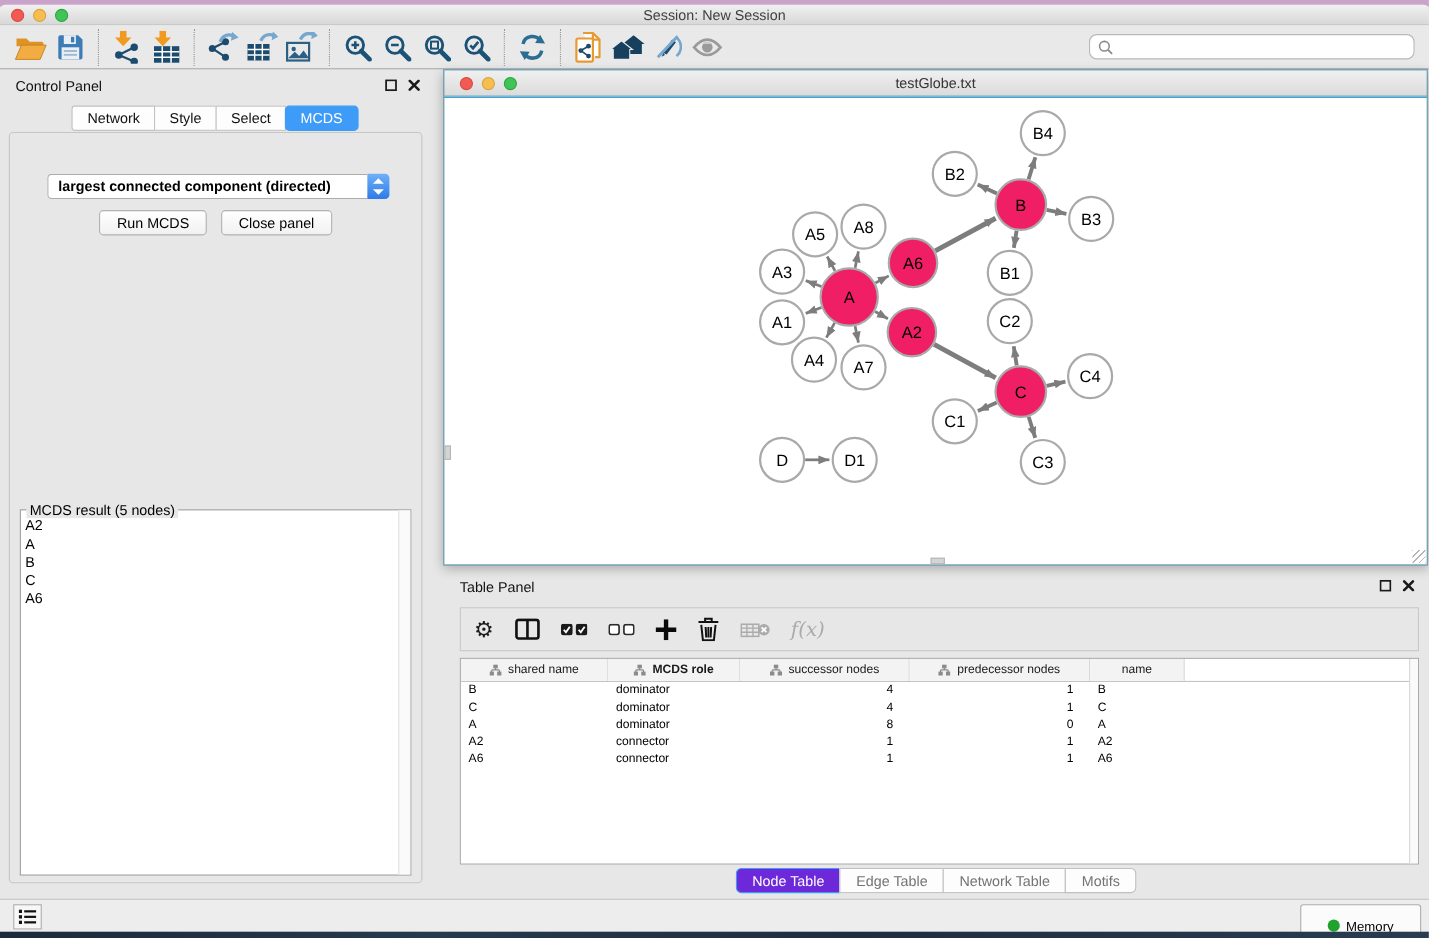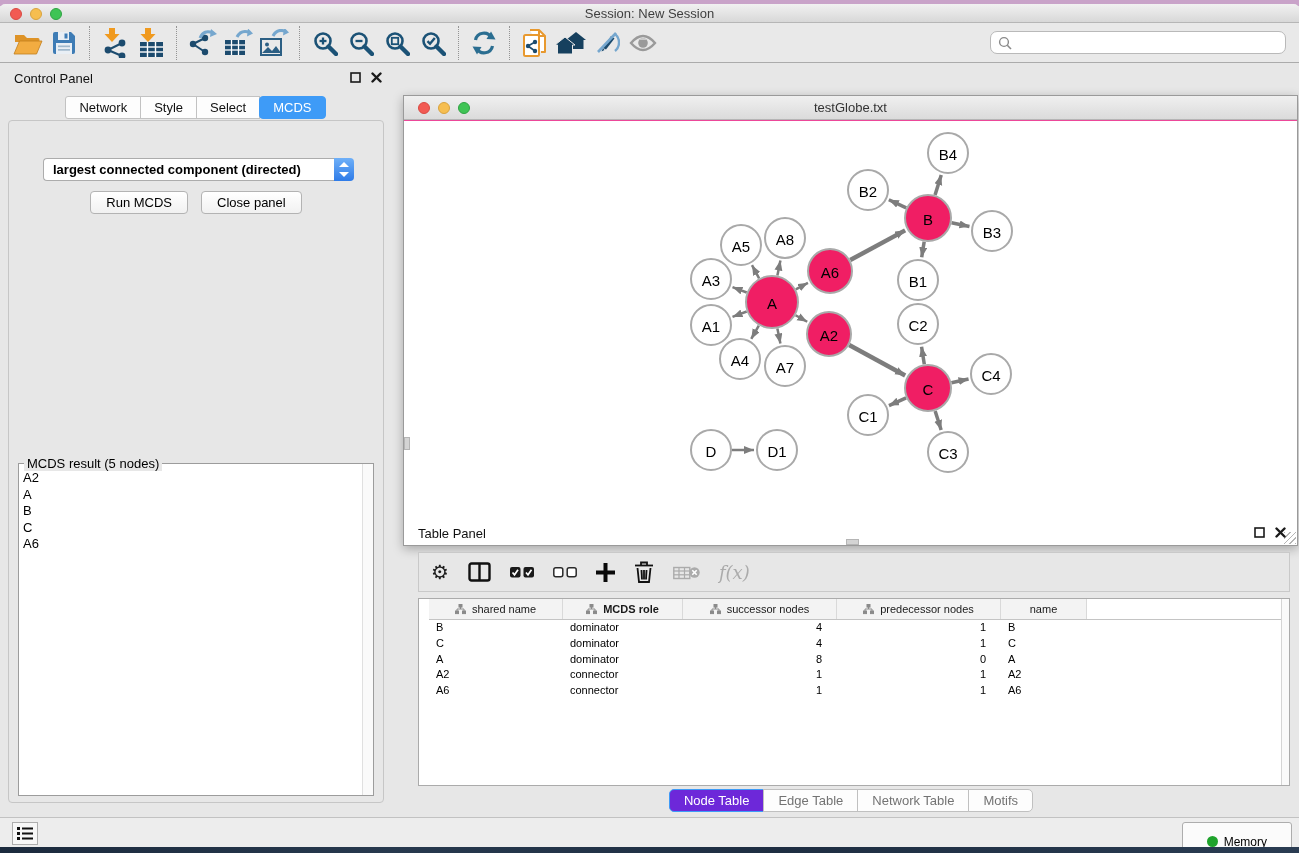--- a/index.html
+++ b/index.html
@@ -53,43 +53,43 @@
   .cp-btnrow { position:absolute; top:70px; left:0; width:100%; display:flex; justify-content:center; gap:13px; }
   .btn { font-size:13px; color:#000; background:linear-gradient(#FFFFFF,#F1F1F1); border:1px solid #B3B3B3;
     border-radius:4px; padding:3px 15px; height:23px; cursor:pointer; }
   .result { position:absolute; left:9px; right:9px; top:342px; bottom:6px; border:1px solid #9C9C9C; background:#fff; }
   .result-legend { position:absolute; top:-8px; left:5px; background:#E7E7E7; padding:0 3px; font-size:13px; color:#000; }
   .result-list { position:absolute; left:0; right:12px; top:6px; bottom:2px; overflow:hidden; padding-left:4px; }
   .result-item { font-size:13px; color:#000; line-height:16.5px; }
   .result-scroll { position:absolute; right:0; top:0; bottom:0; width:11px; background:#FAFAFA; border-left:1px solid #E0E0E0; }
 
   
-  .nw { position:absolute; left:403px; top:63px; width:895px; height:451px; background:#ec4899;
-    border:1px solid #9A9A9A; box-shadow:0 3px 10px rgba(0,0,0,0.28);margin-top:32px; }
+  .nw { position:absolute; left:403px; top:63px; width:895px; height:451px; background:#0ea5e9;
+    border:1px solid #9A9A9A; box-shadow:0 3px 10px rgba(0,0,0,0.28); }
   .nw-titlebar { position:absolute; left:0; top:0; right:0; height:24px;
     background:linear-gradient(#F0F0F0,#DBDBDB); border-bottom:1px solid #B5B5B5; }
   .nw-titlebar .lights { top:6px; left:14px; }
   .nw-title { position:absolute; left:0; right:0; top:0; text-align:center; font-size:13px; color:#333; line-height:24px; }
   .nw-canvas { position:absolute; left:0; top:25px; right:0; bottom:0; background:#fff; overflow:hidden; }
   .nw-canvas svg { position:absolute; left:0; top:0; }
   .nw-scroll-left { position:absolute; left:0; top:341px; width:6px; height:13px; background:#D4D4D4; border:1px solid #B5B5B5; }
   .nw-scroll-bottom { position:absolute; left:442px; bottom:0; width:13px; height:6px; background:#D4D4D4; border:1px solid #B5B5B5; }
   .nw-grip { position:absolute; right:1px; bottom:1px; width:12px; height:12px;
     background:repeating-linear-gradient(135deg,#B5B5B5 0 1px,transparent 1px 4px); cursor:nwse-resize; }
 
   
   .tp { position:absolute; left:403px; top:520px; width:896px; height:297px; }
   .tp-title { position:absolute; left:15px; top:6px; font-size:13px; color:#111; }
   .tp .win-btns { right:12px; top:6px; }
   .tp-toolbar { position:absolute; left:15px; right:9px; top:32px; height:40px; border:1px solid #C9C9C9;
     background:#E7E7E7; display:flex; align-items:center; padding:0 12px; gap:19px; }
   .tpi { display:flex; align-items:center; justify-content:center; cursor:pointer; }
   .gear-glyph { font-family:"DejaVu Sans",sans-serif; font-size:20px; color:#1C1C1C; line-height:20px; }
   .fx { font-family:"DejaVu Serif",serif; font-style:italic; font-size:18px; color:#ABABAB; cursor:default; }
-  .tp-table { position:absolute; left:15px; right:9px; top:78px; bottom:31px; background:#fff; border:1px solid #ABABAB; overflow:hidden;padding-left:10px; }
+  .tp-table { position:absolute; left:15px; right:9px; top:78px; bottom:31px; background:#fff; border:1px solid #ABABAB; overflow:hidden; }
   .thead { display:flex; height:21px; border-bottom:1px solid #C4C4C4; }
   .th { background:#F3F3F3; border-right:1px solid #D9D9D9; display:flex; align-items:center; justify-content:center;
     gap:6px; font-size:11px; color:#1A1A1A; cursor:pointer; }
   .trow { display:flex; height:15.8px; cursor:default; }
   .td { font-size:11px; color:#000; line-height:15.8px; white-space:nowrap; overflow:hidden; }
   .td.left { text-align:left; padding-left:7px; }
   .td.right { text-align:right; padding-right:15px; }
   .tbl-scroll { position:absolute; right:0; top:0; bottom:0; width:8px; background:#FAFAFA; border-left:1px solid #D5D5D5; }
   .tp-tabs { position:absolute; bottom:5px; left:0; width:100%; display:flex; justify-content:center; }
   .btab { font-size:13px; color:#737373; background:#FDFDFD; border:1px solid #C0C0C0; padding:3px 14px; margin-left:-1px; cursor:pointer; }

